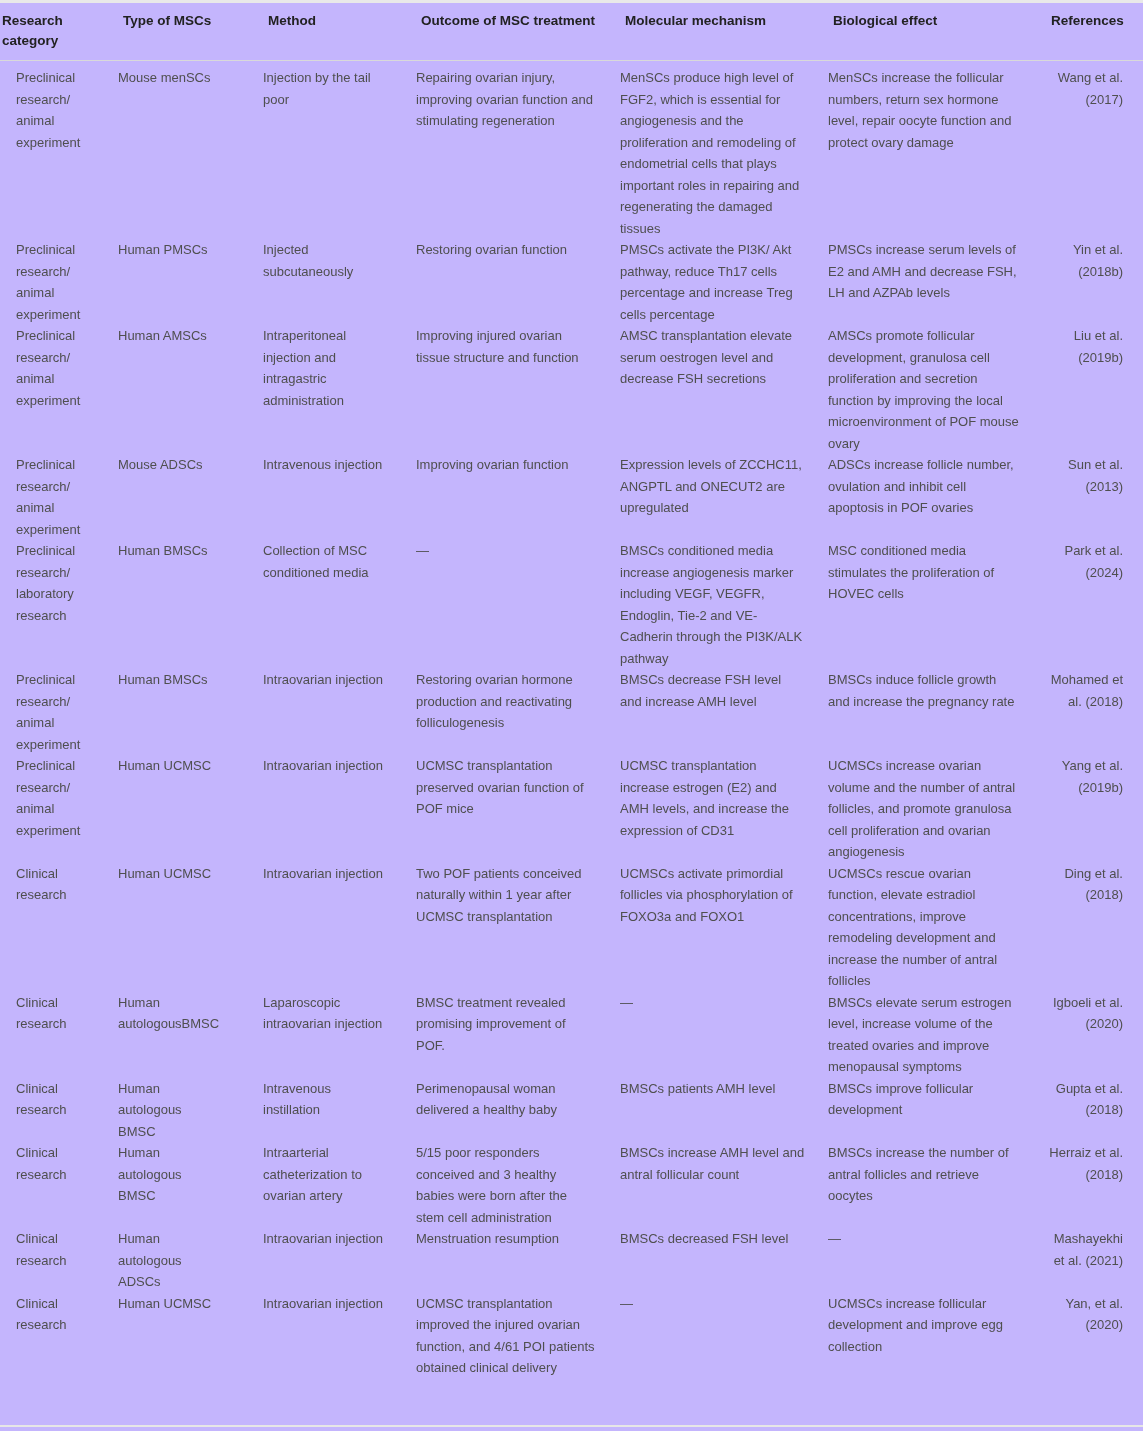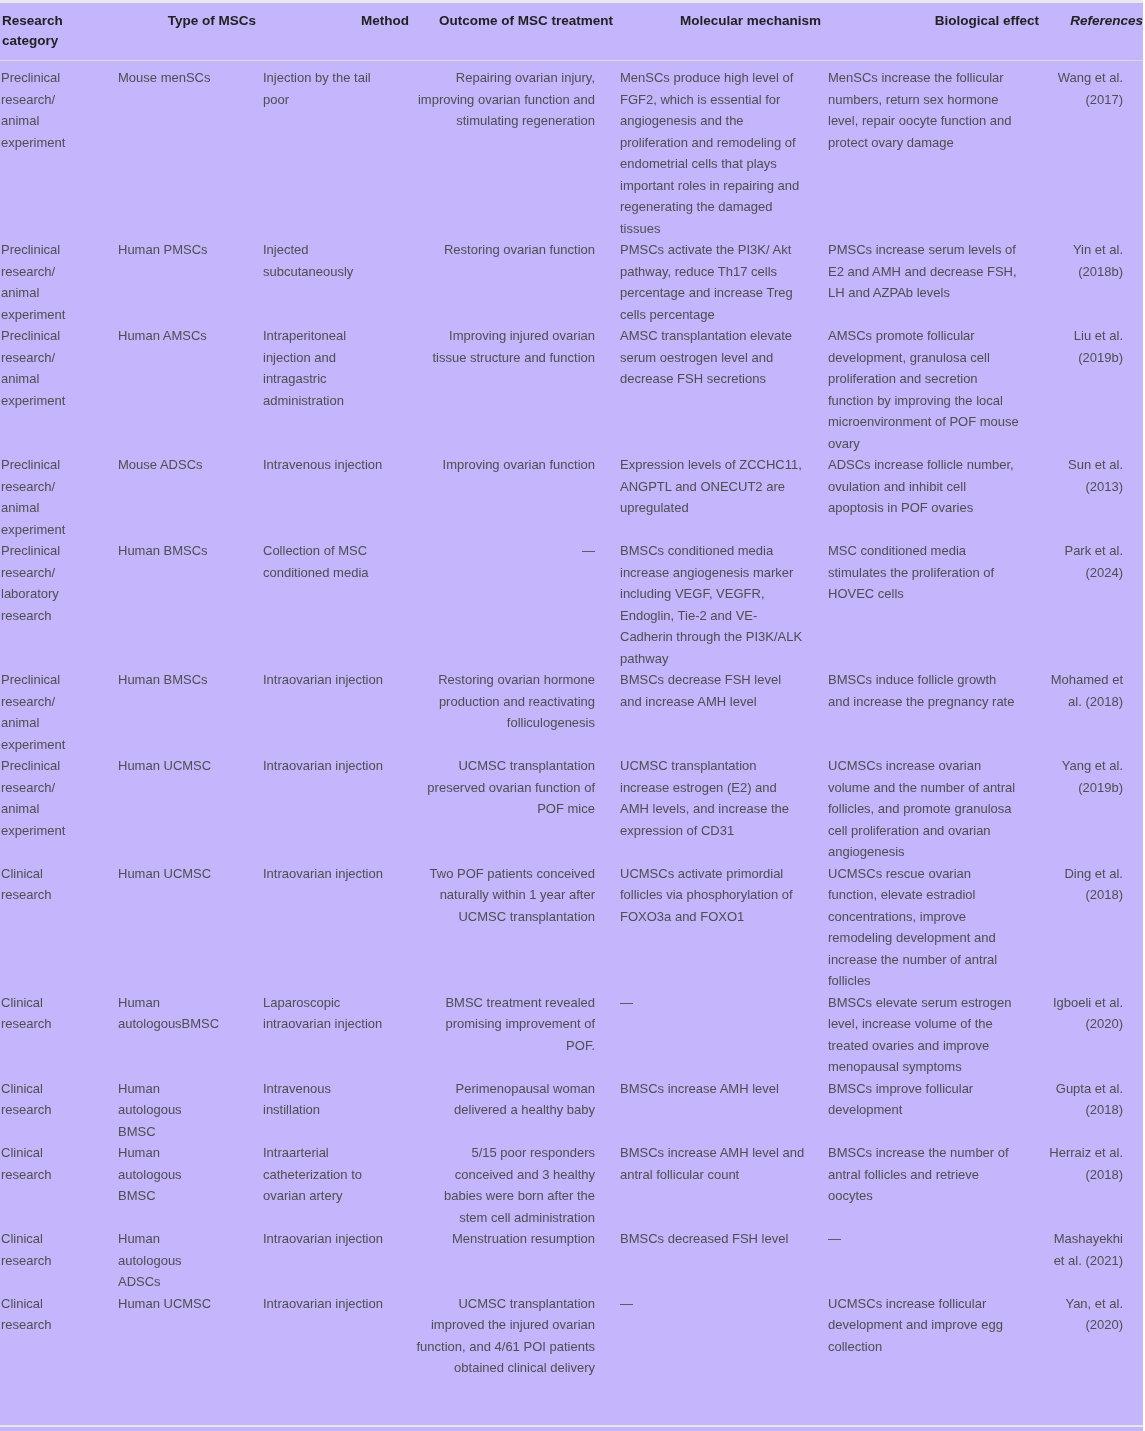--- a/index.html
+++ b/index.html
@@ -6,34 +6,34 @@
   .page{
     width:1143px;height:1431px;position:relative;overflow:hidden;
     background:#c4b5fd;font-family:"Liberation Sans",sans-serif;
   }
   table.results{
     border-collapse:collapse;table-layout:fixed;width:1145px;
     border-top:3px solid #e9e9e9;
   }
   th{
     font-weight:bold;color:#222222;font-size:13.5px;line-height:20px;
-    text-align:right;vertical-align:top;
+    text-align:left;vertical-align:top;
     padding:8px 6px 9px 6px;border-bottom:1px solid #d9d9d9;
   }
   th.c1{text-align:left;padding-left:2px;}
-  th.c7{padding-right:2px;font-style:italic;}
+  th.c7{padding-right:2px;}
   td{
     color:#4f4f4f;font-size:13px;line-height:21.5px;vertical-align:top;
     padding-top:0;padding-bottom:0;
   }
   tbody tr:first-child td{padding-top:6px;}
-  td.c1{padding-left:1px;padding-right:22px;}
+  td.c1{padding-left:16px;padding-right:22px;}
   td.c2{padding-right:40px;}
   td.c3{padding-right:30px;}
-  td.c4{padding-right:24px;text-align:right;}
+  td.c4{padding-right:24px;}
   td.c5{padding-right:22px;margin-top:8px;}
   td.c6{padding-right:26px;}
   td.c7{padding-right:22px;text-align:right;}
   .bottom-rule{
     position:absolute;left:0;right:0;bottom:4px;height:2px;background:#e6e6e6;
   }
 </style>
 </head>
 <body>
 
@@ -139,21 +139,21 @@
       <td class="c4">BMSC treatment revealed promising improvement of POF.</td>
       <td class="c5">—</td>
       <td class="c6">BMSCs elevate serum estrogen level, increase volume of the treated ovaries and improve menopausal symptoms</td>
       <td class="c7">Igboeli et al. (2020)</td>
     </tr>
         <tr>
       <td class="c1">Clinical research</td>
       <td class="c2">Human autologous BMSC</td>
       <td class="c3">Intravenous instillation</td>
       <td class="c4">Perimenopausal woman delivered a healthy baby</td>
-      <td class="c5">BMSCs increase AMH level</td>
+      <td class="c5">BMSCs patients AMH level</td>
       <td class="c6">BMSCs improve follicular development</td>
       <td class="c7">Gupta et al. (2018)</td>
     </tr>
         <tr>
       <td class="c1">Clinical research</td>
       <td class="c2">Human autologous BMSC</td>
       <td class="c3">Intraarterial catheterization to ovarian artery</td>
       <td class="c4">5/15 poor responders conceived and 3 healthy babies were born after the stem cell administration</td>
       <td class="c5">BMSCs increase AMH level and antral follicular count</td>
       <td class="c6">BMSCs increase the number of antral follicles and retrieve oocytes</td>

